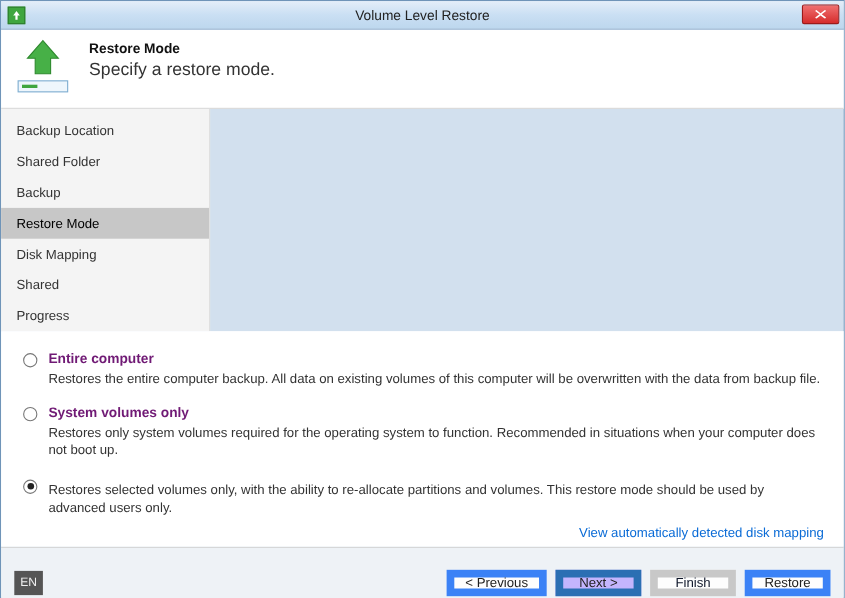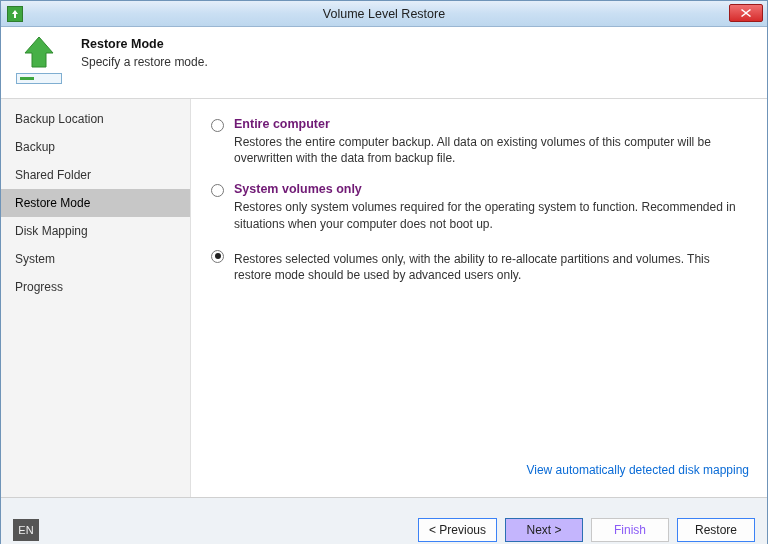--- a/index.html
+++ b/index.html
@@ -73,25 +73,26 @@
     position:relative;
   }
   .disk-bar::before {
     content:"";
     position:absolute; left:3px; top:3px;
     width: 14px; height: 3px;
     background:#3fa63f;
   }
   .header-text { padding-left: 12px; padding-top: 4px; }
   .header-title { font-weight: bold; font-size: 12.5px; color:#111; }
-  .header-sub { font-size: 12px; color:#333; margin-top:4px; }
+  .header-sub { font-size: 16px; color:#333; margin-top:4px; }
 
   .body {
     display:flex;
     height: 398px;
+    flex-direction: column;
   }
   .sidebar {
     width: 190px;
     background: #f4f4f4;
     border-right: 1px solid #e0e0e0;
     padding-top: 6px;
   }
   .side-item {
     height: 28px;
     padding: 0 14px;
@@ -133,21 +134,21 @@
     background:#222;
     border-radius:50%;
   }
   .opt-body { padding-left: 10px; flex:1; }
   .opt-title { font-weight:bold; font-size:12.5px; color:#701a75; }
   .opt-desc { font-size:12px; color:#333; margin-top:3px; line-height:1.35; }
 
   .link {
     position:absolute;
     right: 18px;
-    bottom: 20px;
+    bottom: 6px;
     color:#0a6bd6;
     font-size:12px;
     cursor:pointer;
   }
 
   .footer {
     height: 64px;
     border-top:1px solid #d0d0d0;
     background:#eef2f6;
     display:flex;
@@ -160,28 +161,28 @@
     color:#eee;
     font-size:11px;
     display:flex; align-items:center; justify-content:center;
   }
   .footer-spacer { flex:1; }
   .btn {
     min-width: 78px;
     height: 24px;
     margin-left: 8px;
     background:#fdfdfd;
-    border:1px solid #3b82f6;
+    border:7px solid #3b82f6;
     font-size:12px;
     color:#222;
     display:flex; align-items:center; justify-content:center;
     padding: 0 10px;
   }
   .btn.primary { border-color:#2b6fb3; background:#c4b5fd; }
-  .btn.disabled { color:#8b5cf6; border-color:#c8c8c8; }
+  .btn.disabled { color:#0f172a; border-color:#c8c8c8; }
 </style>
 </head>
 <body>
 
 <div class="window">
   <div class="titlebar">
     <div class="title-icon">
       <svg width="10" height="10" viewBox="0 0 10 10">
           <path d="M5 1 L8 5 H6 V9 H4 V5 H2 Z" fill="#fff"></path>
         </svg>
@@ -203,25 +204,25 @@
     </div>
     <div class="header-text">
       <div class="header-title">Restore Mode</div>
       <div class="header-sub">Specify a restore mode.</div>
     </div>
   </div>
 
   <div class="body">
     <div class="sidebar">
       <div class="side-item">Backup Location</div>
+      <div class="side-item">Shared Folder</div>
       <div class="side-item">Backup</div>
-      <div class="side-item">Shared Folder</div>
       <div class="side-item selected">Restore Mode</div>
       <div class="side-item">Disk Mapping</div>
-      <div class="side-item">System</div>
+      <div class="side-item">Shared</div>
       <div class="side-item">Progress</div>
     </div>
 
     <div class="main">
       <div class="opt">
         <div class="radio"></div>
         <div class="opt-body">
           <div class="opt-title">Entire computer</div>
           <div class="opt-desc">Restores the entire computer backup. All data on existing volumes of this computer will be overwritten with the data from backup file.</div>
         </div>

